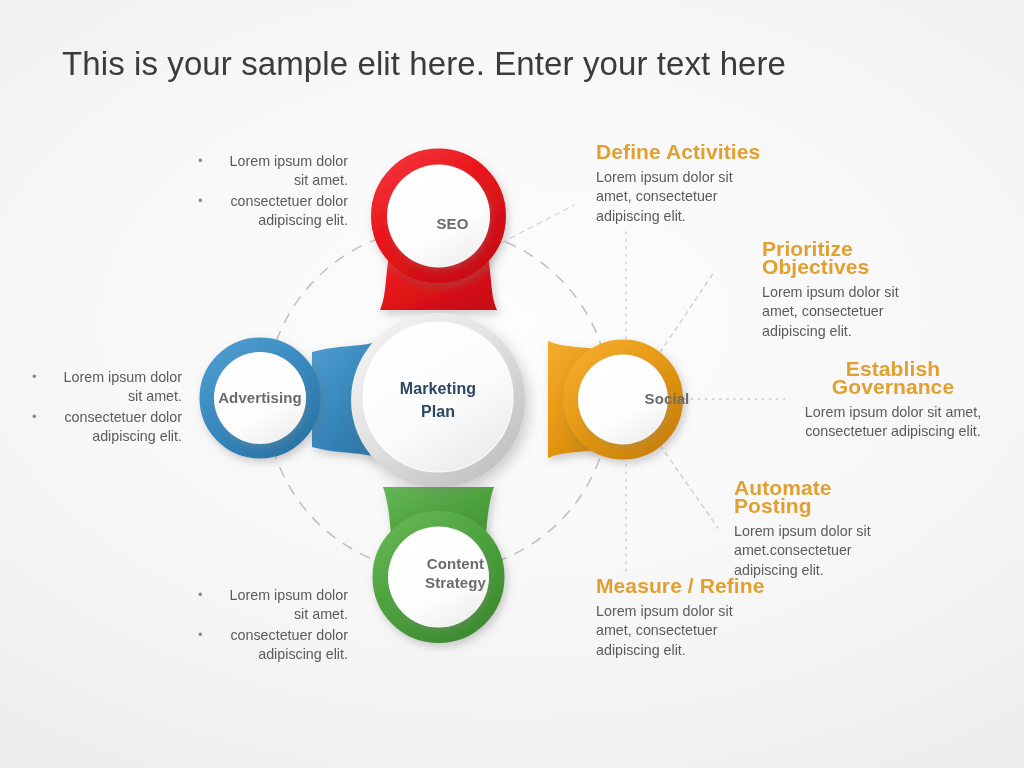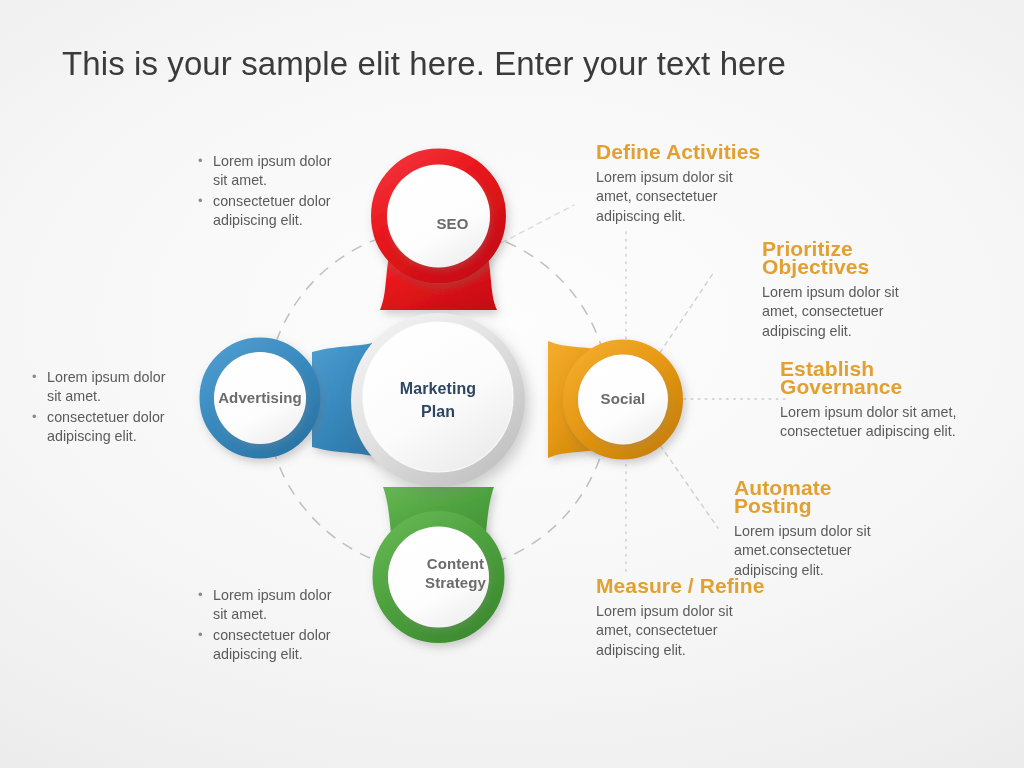--- a/index.html
+++ b/index.html
@@ -36,21 +36,21 @@
   .rbody{
     font-size:14.3px;color:#5b5b5b;line-height:19.3px;
     margin:0;
   }
 
   
   .blist{position:absolute;margin:0;padding:0;list-style:none;}
   .blist li{
     position:relative;
     font-size:14.3px;color:#5b5b5b;line-height:19.3px;
-    padding-left:17px;margin-bottom:1px;
+    padding-left:17px;margin-bottom:1px;text-align:right;
   }
   .blist li:before{
     content:"\2022";
     position:absolute;left:2px;top:-1px;
     color:#8a8a8a;font-size:13px;
   }
 
   
   .ncap{
     position:absolute;text-align:center;
@@ -176,21 +176,21 @@
 
     <g>
       <circle cx="438" cy="400" r="87" fill="url(#hubOuter)" filter="url(#hubShadow)"></circle>
       <circle cx="438" cy="397" r="75" fill="url(#hubInner)"></circle>
       <circle cx="438" cy="397" r="75" fill="none" stroke="#ffffff" stroke-width="1.2" opacity="0.8"></circle>
     </g>
   </svg>
 
   <div class="ncap" style="left:412px;top:206px;width:81px;margin-top:8px;">SEO</div>
 
-  <div class="ncap" style="left:578px;top:389px;width:90px;">Social</div>
+  <div class="ncap" style="left:578px;top:389px;width:90px;padding-left:44px;">Social</div>
 
   <div style="position:absolute;left:405px;top:554px;width:101px;text-align:center;">
     <div class="ncap" style="position:static;width:100%;">Content</div>
     <div class="ncap" style="position:static;width:100%;">Strategy</div>
   </div>
 
   <div class="ncap" style="left:207px;top:388px;width:106px;">Advertising</div>
 
   <div id="hubcap" style="left:378px;top:377px;width:120px;">
     <div>Marketing</div>
@@ -215,21 +215,21 @@
   <div class="rblock" style="left:596px;top:143px;width:172px;">
     <p class="rhead">Define Activities</p>
     <p class="rbody">Lorem ipsum dolor sit amet, consectetuer adipiscing elit.</p>
   </div>
 
   <div class="rblock" style="left:736px;top:240px;width:172px;margin-left:26px;">
     <p class="rhead">Prioritize Objectives</p>
     <p class="rbody">Lorem ipsum dolor sit amet, consectetuer adipiscing elit.</p>
   </div>
 
-  <div class="rblock" style="left:780px;top:360px;width:182px;">
+  <div class="rblock" style="left:802px;top:360px;width:182px;text-align:center;">
     <p class="rhead">Establish Governance</p>
     <p class="rbody">Lorem ipsum dolor sit amet, consectetuer adipiscing elit.</p>
   </div>
 
   <div class="rblock" style="left:734px;top:479px;width:172px;">
     <p class="rhead">Automate Posting</p>
     <p class="rbody">Lorem ipsum dolor sit amet.consectetuer adipiscing elit.</p>
   </div>
 
   <div class="rblock" style="left:596px;top:577px;width:172px;">

